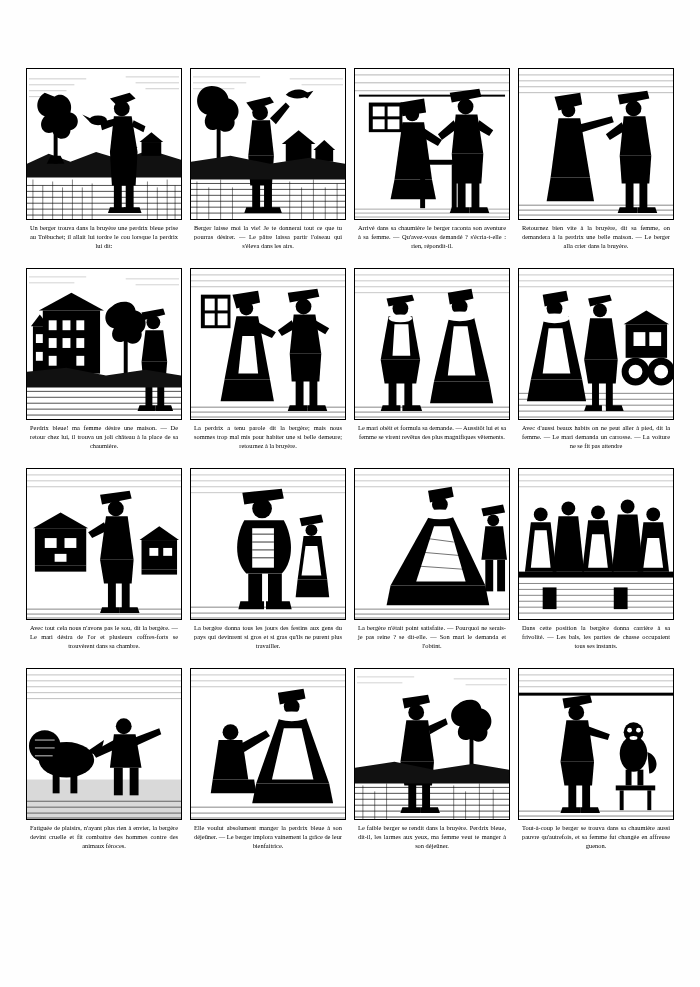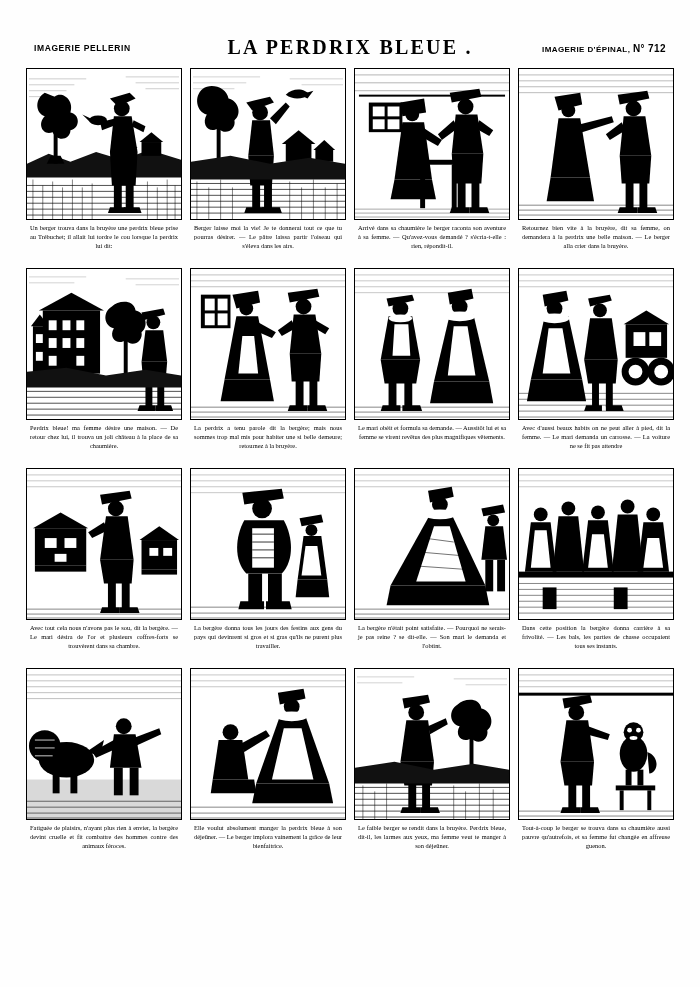--- a/index.html
+++ b/index.html
@@ -103,28 +103,20 @@
   }
   
   .art { position: absolute; inset: 0; }
   .art svg { display: block; width: 100%; height: 100%; }
 </style>
 </head>
 <body>
 
 <div class="sheet">
 
-  <div class="header">
-    <div class="header-left">IMAGERIE PELLERIN</div>
-    <div class="main-title">LA PERDRIX BLEUE .</div>
-    <div class="header-right">
-      <span>IMAGERIE D'ÉPINAL,</span>
-      <span class="num">N° 712</span>
-    </div>
-  </div>
 
   <div class="grid">
 
     <div class="row">
 
       <div class="cell">
         <div class="frame">
           <div class="art">
             <svg viewBox="0 0 156 152" preserveAspectRatio="none">
               <rect x="0" y="0" width="156" height="152" fill="#fff"></rect>

